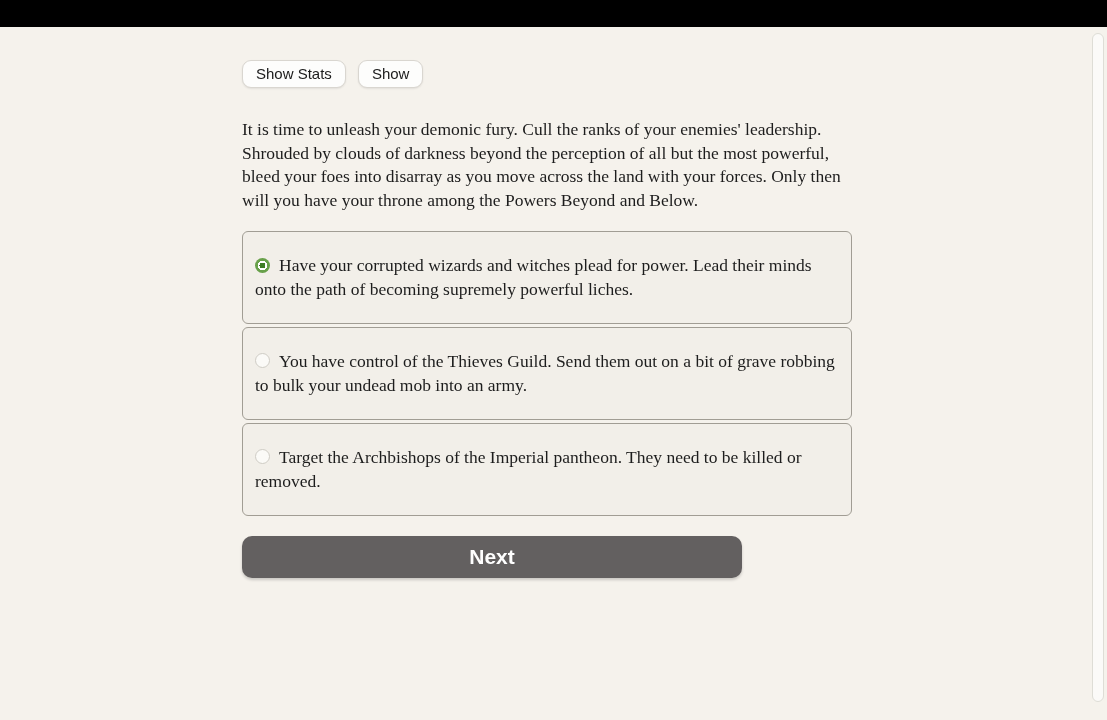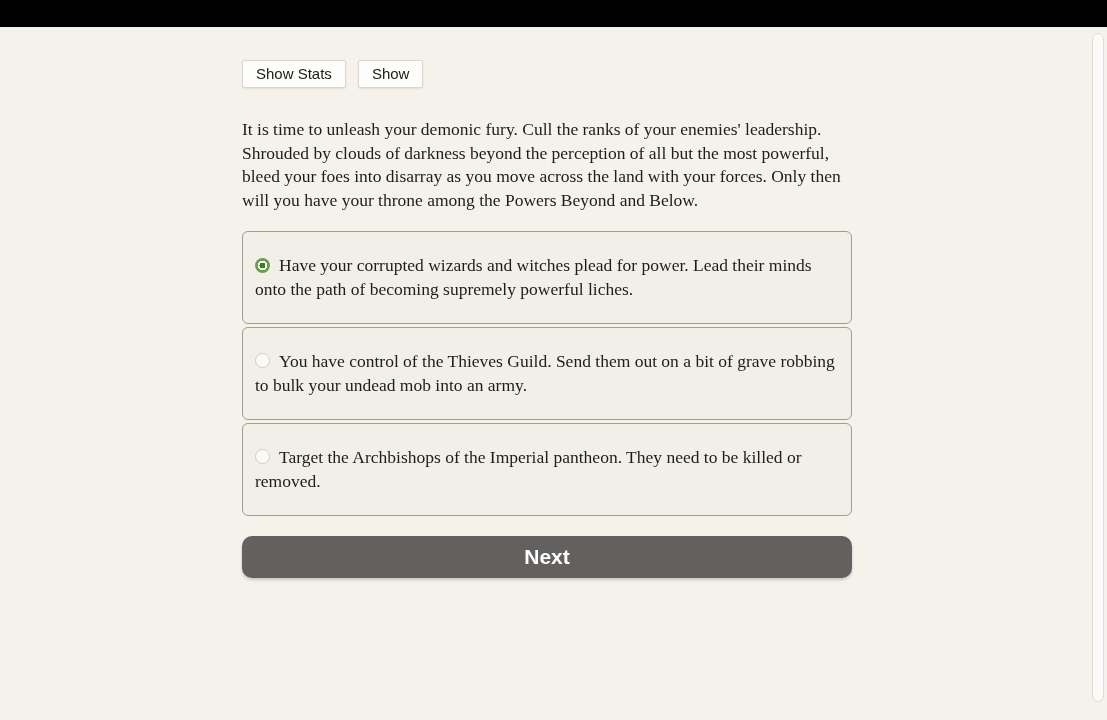--- a/index.html
+++ b/index.html
@@ -23,21 +23,21 @@
   }
   .toolbar {
     margin-top: 33px;
     display: flex;
     gap: 12px;
     align-items: center;
   }
   .toolbar .btn {
     background: var(--button-bg, #fdfdfc);
     border: 1px solid var(--button-border, #d9d6d0);
-    border-radius: 2px;
+    border-radius: 9px;
     padding: 4px 13px;
     font-size: 15px;
     color: #1b1b1b;
     font-family: "Liberation Sans", sans-serif;
     box-shadow: 0 1px 2px rgba(0,0,0,0.08);
     cursor: pointer;
     line-height: 18px;
   }
   .narrative {
     margin-top: 30px;
@@ -80,21 +80,21 @@
     border: none;
     vertical-align: -2px;
     background: radial-gradient(circle,
       var(--radio-center-green, #3e7d26) 0 3px,
       #ffffff 3px 4.8px,
       var(--radio-selected-green, #68a04a) 4.8px);
   }
   .next-btn {
     box-sizing: border-box;
     margin-top: 17px;
-    width: 610px;
+    width: 500px;
     height: 42px;
     background: var(--next-bg, #636060);
     border: none;
     border-radius: 10px;
     color: var(--next-text, #ffffff);
     font-family: "Liberation Sans", sans-serif;
     font-weight: bold;
     font-size: 21px;
     cursor: pointer;
     box-shadow: 0 2px 3px rgba(0,0,0,0.18);

